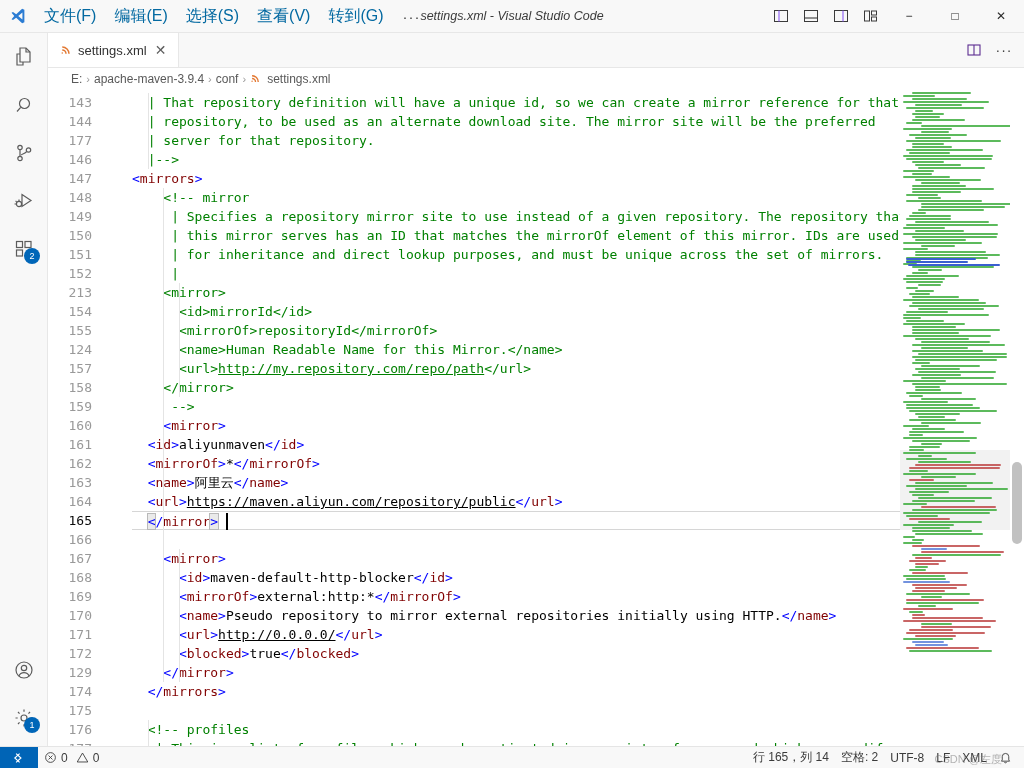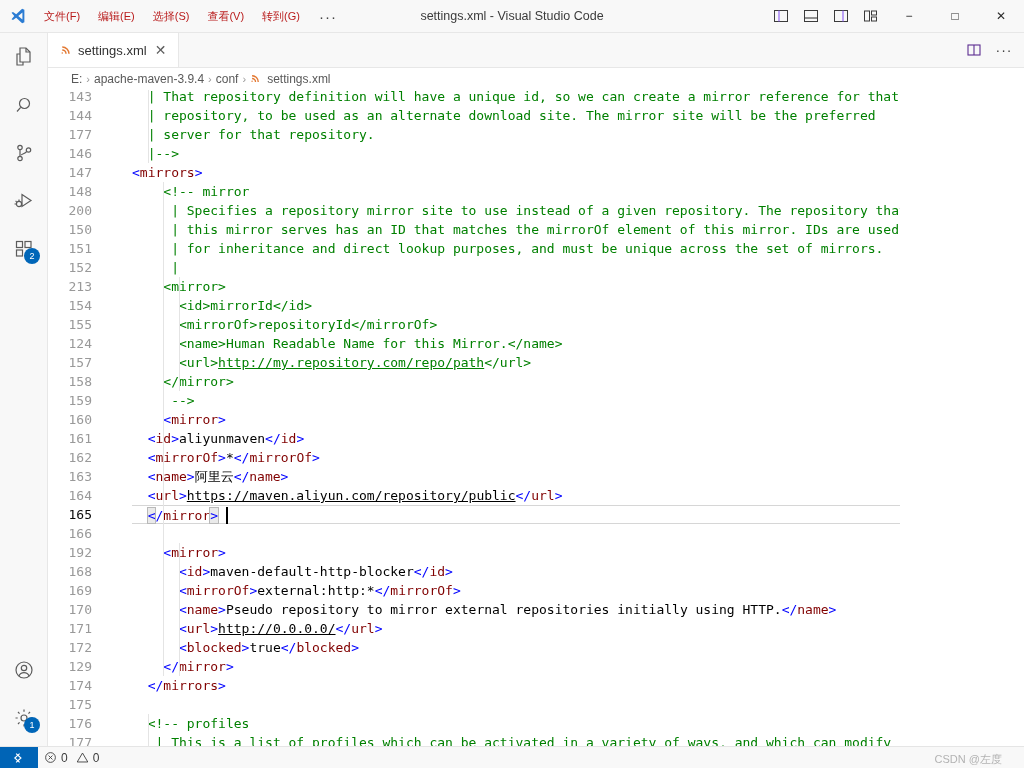--- a/index.html
+++ b/index.html
@@ -17,31 +17,32 @@
     height: 33px; flex: 0 0 33px;
     background: #f8f8f8;
     border-bottom: 1px solid #e7e7e7;
     display: flex; align-items: center;
     position: relative;
   }
   .vscode-logo { width: 35px; display:flex; align-items:center; justify-content:center; }
   .vscode-logo svg { display:block; }
   .menubar { display: flex; align-items: center; height: 100%; }
   .menu-item {
-    font-size: 11px; color: #b91c1c;
+    font-size: 16px; color: #0369a1;
     padding: 0 9px; height: 100%;
     display: flex; align-items: center; cursor: default;
     white-space: nowrap;
   }
   .menu-more { font-size: 15px; letter-spacing: 1px; color: #444; padding: 0 10px; }
   .window-title {
     position: absolute; left: 0; right: 0;
     text-align: center;
     font-size: 12.5px; color: #3b3b3b;
     pointer-events: none;
+    font-style: italic;
   }
   .title-right { margin-left: auto; display: flex; align-items: center; height: 100%; z-index: 2; }
   .layout-btn {
     width: 30px; height: 100%;
     display: flex; align-items: center; justify-content: center; cursor: default;
   }
   .win-ctrl {
     width: 46px; height: 33px;
     display: flex; align-items: center; justify-content: center; cursor: default;
     font-size: 12px; color: #2b2b2b;
@@ -103,21 +104,21 @@
     display: flex; align-items: center;
     padding-left: 20px;
     font-size: 12px; color: #595959;
     gap: 0;
   }
   .bc-item { padding: 0 3px; cursor: default; white-space: nowrap; }
   .bc-sep { color: #999; padding: 0 1px; font-size: 11px; }
   .bc-icon { color: #e37933; font-size: 11px; margin-right: 3px; }
 
   
-  .editor-main { flex: 1 1 auto; display: flex; min-height: 0; position: relative; background: #ffffff; overflow: hidden; align-items: center; }
+  .editor-main { flex: 1 1 auto; display: flex; min-height: 0; position: relative; background: #ffffff; overflow: hidden; }
   .code-wrap { flex: 1 1 auto; display: flex; min-width: 0; overflow: hidden; position: relative; }
 
   .gutter {
     flex: 0 0 66px;
     padding-top: 3px;
     text-align: right;
     font-family: "DejaVu Sans Mono", monospace;
     font-size: 13px;
     color: #999999;
     user-select: none;
@@ -380,39 +381,39 @@
 
       <div class="editor-main">
         <div class="code-wrap">
           <div class="gutter" id="gutter">
               <div class="ln">143</div>
               <div class="ln">144</div>
               <div class="ln">177</div>
               <div class="ln">146</div>
               <div class="ln">147</div>
               <div class="ln">148</div>
-              <div class="ln">200</div>
+              <div class="ln">149</div>
               <div class="ln">150</div>
               <div class="ln">151</div>
               <div class="ln">152</div>
               <div class="ln">213</div>
               <div class="ln">154</div>
               <div class="ln">155</div>
               <div class="ln">124</div>
               <div class="ln">157</div>
               <div class="ln">158</div>
               <div class="ln">159</div>
               <div class="ln">160</div>
               <div class="ln">161</div>
               <div class="ln">162</div>
               <div class="ln">163</div>
               <div class="ln">164</div>
               <div class="ln active">165</div>
               <div class="ln">166</div>
-              <div class="ln">192</div>
+              <div class="ln">167</div>
               <div class="ln">168</div>
               <div class="ln">169</div>
               <div class="ln">170</div>
               <div class="ln">171</div>
               <div class="ln">172</div>
               <div class="ln">129</div>
               <div class="ln">174</div>
               <div class="ln">175</div>
               <div class="ln">176</div>
               <div class="ln">177</div>
@@ -676,15 +677,30 @@
       </span>
       <span>0</span>
       <span style="margin-left:4px;">
         <svg width="13" height="13" viewBox="0 0 16 16" fill="none" stroke="#3b3b3b" stroke-width="1.1">
             <path d="M8 2.5 14.5 13.5H1.5z"></path>
           </svg>
       </span>
       <span>0</span>
     </div>
 
+    <div class="sb-right">
+      <div class="sb-item">行 165，列 14</div>
+      <div class="sb-item">空格: 2</div>
+      <div class="sb-item">UTF-8</div>
+      <div class="sb-item">LF</div>
+      <div class="sb-item">XML</div>
+      <div class="sb-item">
+        <span>
+          <svg width="13" height="13" viewBox="0 0 16 16" fill="none" stroke="#3b3b3b" stroke-width="1.1">
+              <path d="M4 11V7a4 4 0 0 1 8 0v4l1 1.5H3L4 11z"></path>
+              <path d="M6.5 13.5a1.6 1.6 0 0 0 3 0"></path>
+            </svg>
+        </span>
+      </div>
+    </div>
     <div class="watermark">CSDN @左度</div>
   </div>
 </div>
 
 </body></html>

